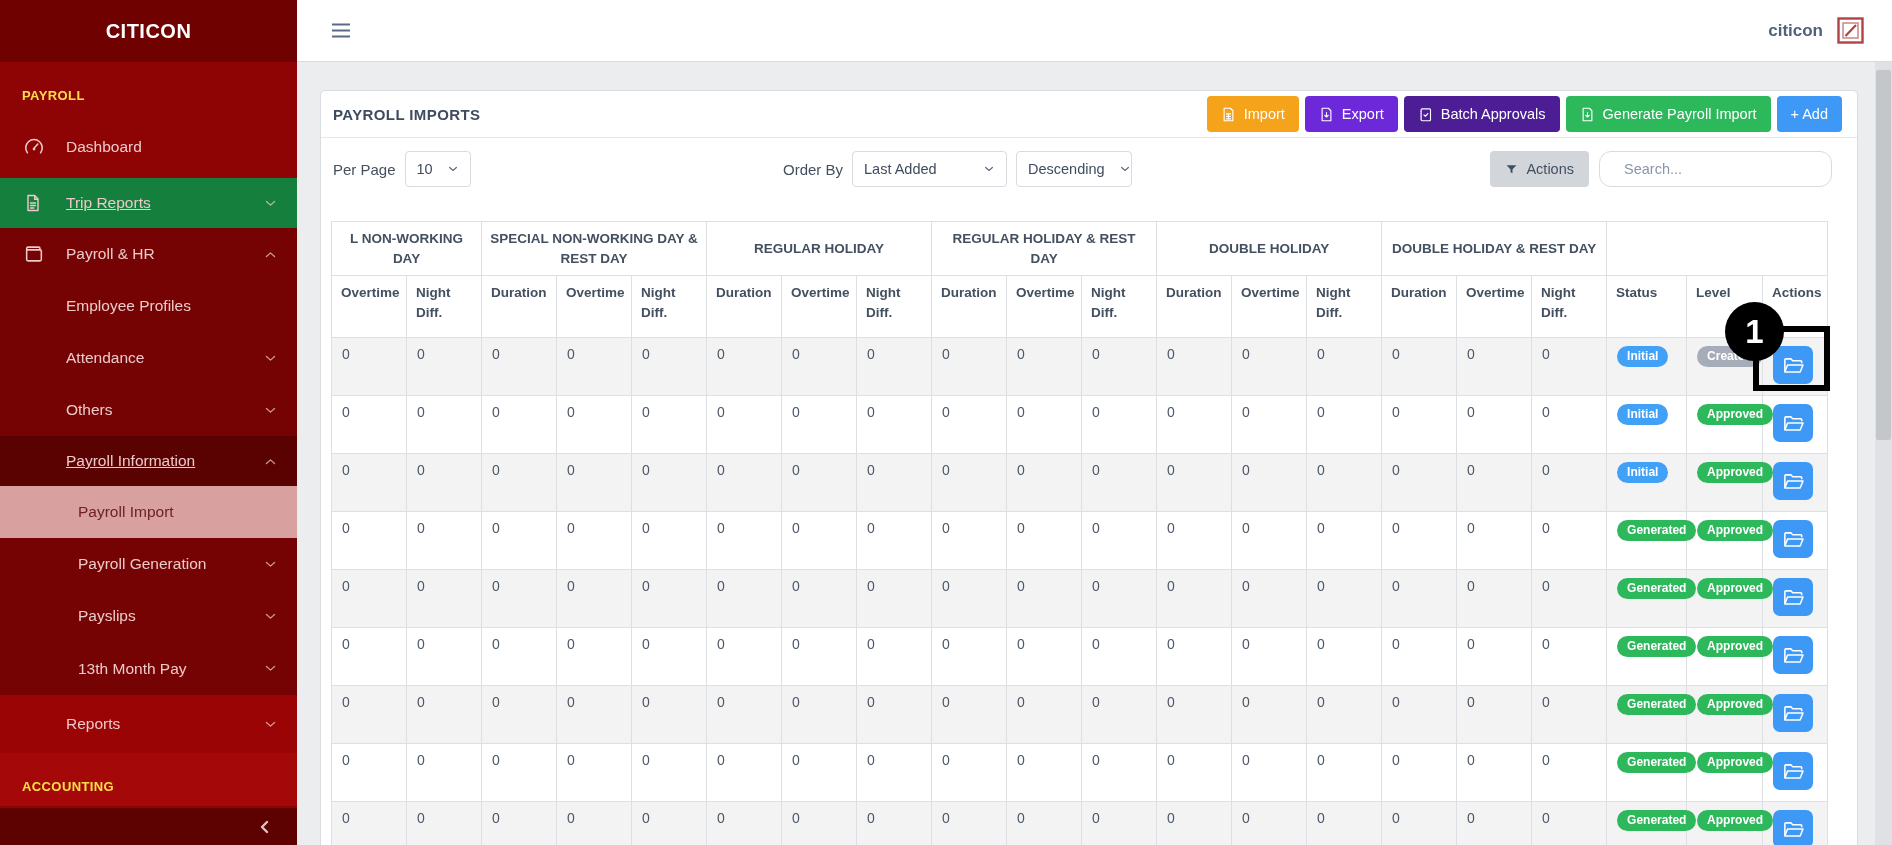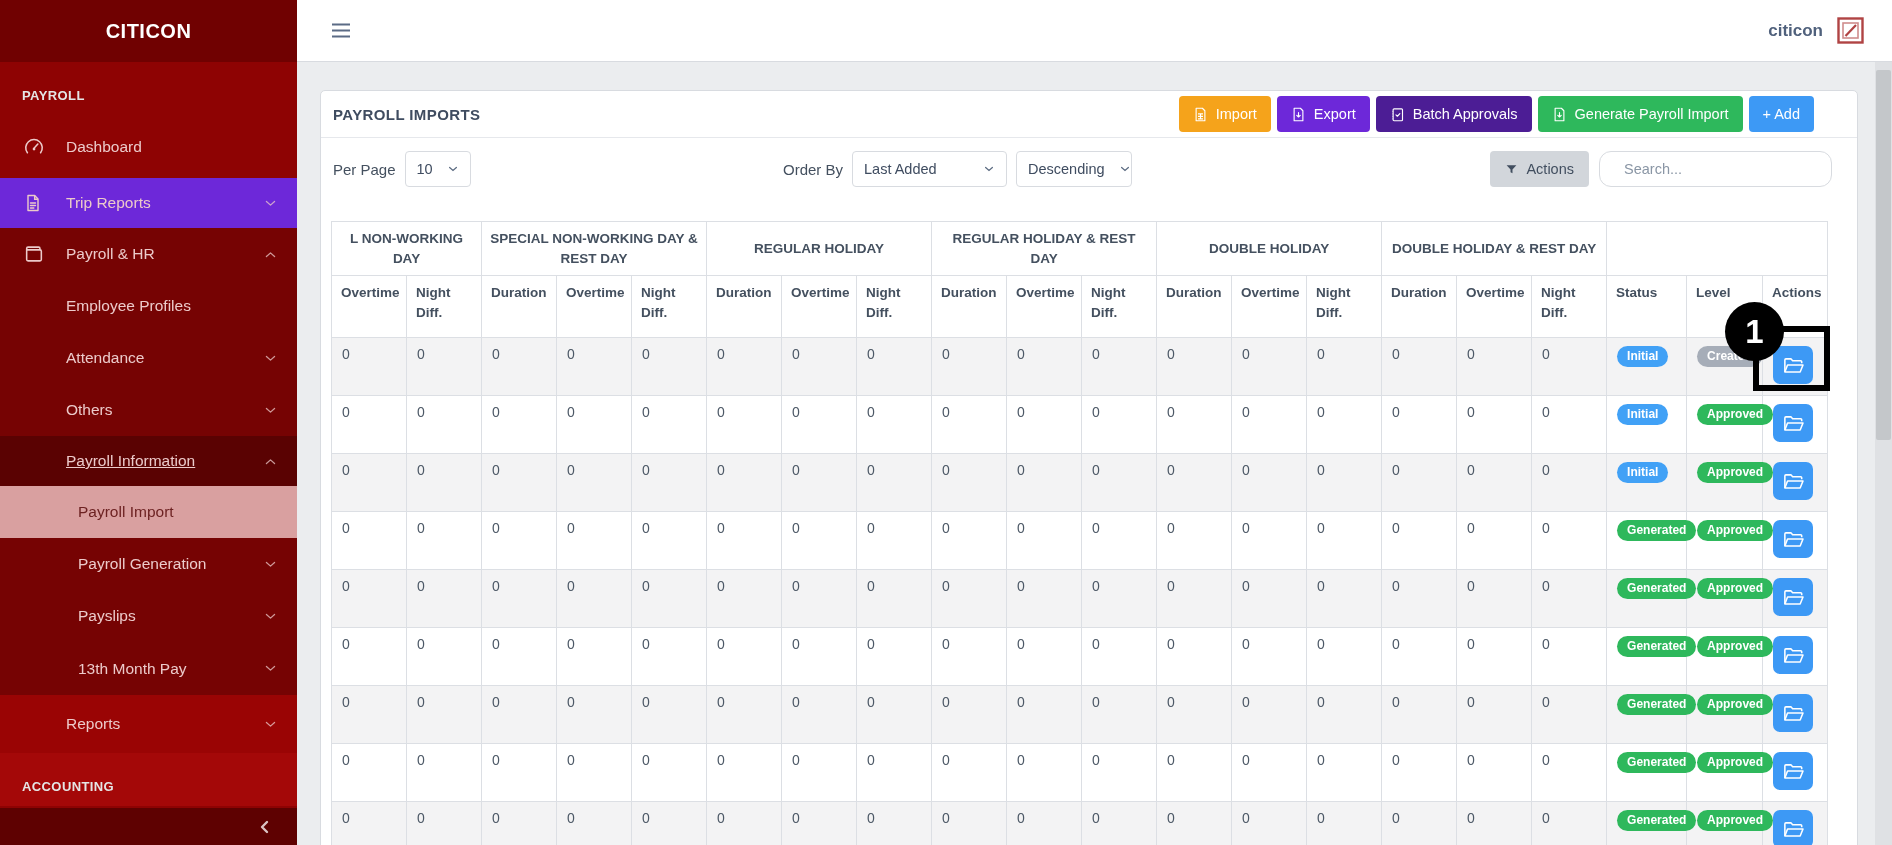--- a/index.html
+++ b/index.html
@@ -6,33 +6,33 @@
   html,body { width:1892px; height:845px; overflow:hidden;
     font-family:"Liberation Sans", sans-serif; background:#ebedef; }
 
   
   .sidebar { position:absolute; left:0; top:0; width:297px; height:845px;
     background:#8e0303; display:flex; flex-direction:column; z-index:10; }
   .sidebar-header { height:62px; background:#700101; color:#fff;
     font-size:20px; font-weight:bold; letter-spacing:.5px;
     display:flex; align-items:center; justify-content:center; flex:none; }
   .sidebar-menu { flex:1 1 auto; display:flex; flex-direction:column; }
-  .nav-section { height:53px; padding:26px 0 0 22px; color:#e5e5e5;
+  .nav-section { height:53px; padding:26px 0 0 22px; color:#fde047;
     font-size:13px; font-weight:bold; letter-spacing:.4px; }
   .nav-section.accounting { background:#a40808; }
   .nav-item { height:52px; display:flex; align-items:center;
     color:#eccaca; font-size:15.5px; cursor:pointer; }
   .nav-item .nav-icon { width:24px; margin-left:23px; margin-right:19px;
     display:flex; align-items:center; color:#eccaca; }
   .nav-item .nav-label { white-space:nowrap; }
   .nav-item .nav-chevron { margin-left:auto; margin-right:20px; opacity:.75; display:flex; }
   .nav-item .nav-chevron.up svg { transform:rotate(180deg); }
   .nav-item.indent-2 { padding-left:66px; }
   .nav-item.indent-3 { padding-left:78px; }
-  .nav-item.state-hover  { background:#6d28d9; }
+  .nav-item.state-hover  { background:#15803d;text-decoration:underline; }
   .nav-item.state-group  { background:#760303; }
   .nav-item.state-nested { background:#5a0202; }
   .nav-item.state-active { background:#d9a0a0; color:#6d2222; }
   [data-name="sidebar-item-dashboard"]      { height:63px; }
   [data-name="sidebar-item-trip-reports"]   { height:50px; }
   [data-name="sidebar-item-payroll-information"] { height:50px;text-decoration:underline; }
   [data-name="sidebar-item-13th-month-pay"] { height:53px; }
   [data-name="sidebar-item-reports"]        { height:58px; background:#9a0404; }
   .sidebar-footer { height:37px; background:#5e0101; flex:none;
     display:flex; align-items:center; justify-content:flex-end;
@@ -46,21 +46,21 @@
   .topbar-right { margin-left:auto; margin-right:28px;
     display:flex; align-items:center; gap:14px; }
   .topbar-user { color:#50617c; font-size:17px; font-weight:bold; }
 
   
   .content { position:absolute; left:297px; top:62px; right:0; bottom:0;
     background:#ebedef; overflow:hidden; }
   .card { position:absolute; left:23px; top:28px; width:1538px; height:900px;
     background:#fff; border:1px solid #d8dbe0; border-radius:5px; }
   .card-header { height:47px; display:flex; align-items:center;
-    padding:0 43px 0 12px; border-bottom:1px solid #e6e8ec; }
+    padding:0 15px 0 12px; border-bottom:1px solid #e6e8ec; }
   .page-title { font-size:15px; font-weight:bold; color:#3f4c60; letter-spacing:.4px; }
   .header-buttons { margin-left:auto; display:flex; gap:6px; }
   .hbtn { height:36px; border:none; border-radius:4px; color:#fff;
     font-size:14.5px; font-family:inherit; padding:0 14px; cursor:pointer;
     display:flex; align-items:center; gap:8px; }
 
   .controls-row { position:relative; height:36px; margin-top:13px; }
   .ctl-left { position:absolute; left:12px; top:0; display:flex; align-items:center; gap:9px; }
   .ctl-mid  { position:absolute; left:462px; top:0; display:flex; align-items:center; gap:9px; }
   .ctl-right{ position:absolute; right:25px; top:0; display:flex; align-items:center; gap:10px; }

